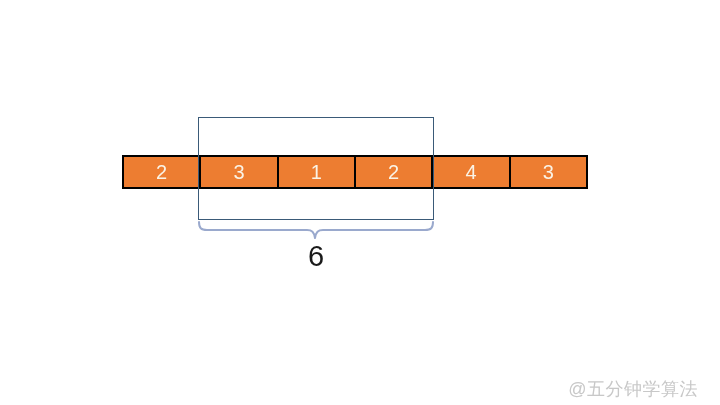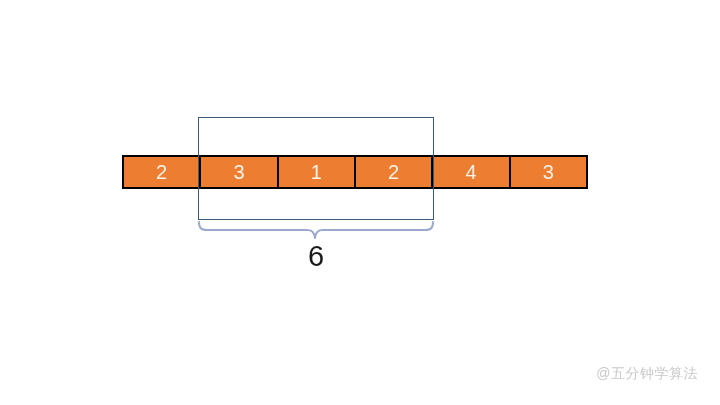--- a/index.html
+++ b/index.html
@@ -67,22 +67,22 @@
     top: 241px;
     width: 40px;
     text-align: center;
     font-size: 29px;
     color: var(--sum-text);
     line-height: 1.1;
   }
   .watermark {
     position: absolute;
     right: 22px;
-    bottom: 22px;
-    font-size: 14px;
+    bottom: 4px;
+    font-size: 18px;
     letter-spacing: 0.5px;
     color: var(--watermark-text);
   }
 </style>
 </head>
 <body>
 
 <div class="canvas">
 
   <div class="array-row" id="array-row">

